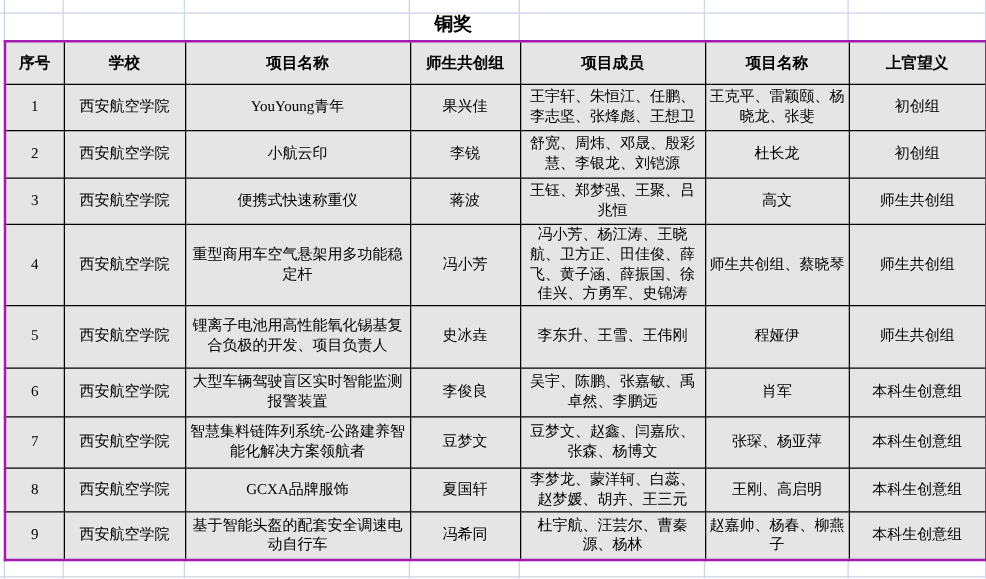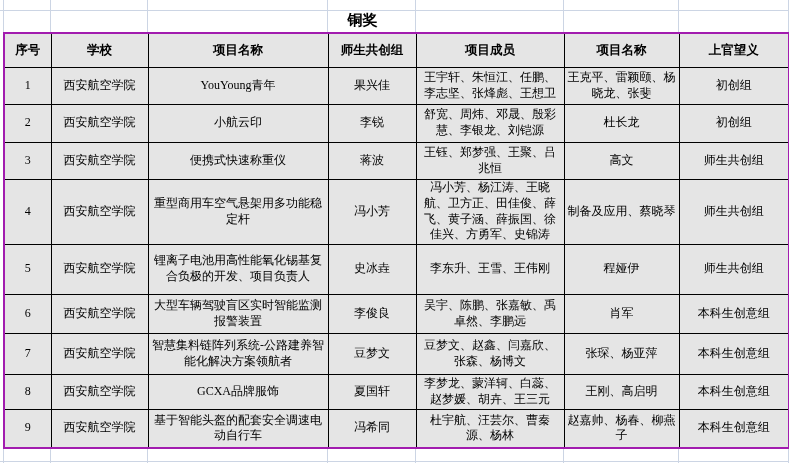--- a/index.html
+++ b/index.html
@@ -112,21 +112,21 @@
           <td>王钰、郑梦强、王聚、吕兆恒</td>
           <td>高文</td>
           <td>师生共创组</td>
         </tr>
         <tr>
           <td>4</td>
           <td>西安航空学院</td>
           <td>重型商用车空气悬架用多功能稳定杆</td>
           <td>冯小芳</td>
           <td>冯小芳、杨江涛、王晓航、卫方正、田佳俊、薛飞、黄子涵、薛振国、徐佳兴、方勇军、史锦涛</td>
-          <td>制备及应用、蔡晓琴</td>
+          <td>师生共创组、蔡晓琴</td>
           <td>师生共创组</td>
         </tr>
         <tr>
           <td>5</td>
           <td>西安航空学院</td>
           <td>锂离子电池用高性能氧化锡基复合负极的开发、项目负责人</td>
           <td>史冰垚</td>
           <td>李东升、王雪、王伟刚</td>
           <td>程娅伊</td>
           <td>师生共创组</td>

